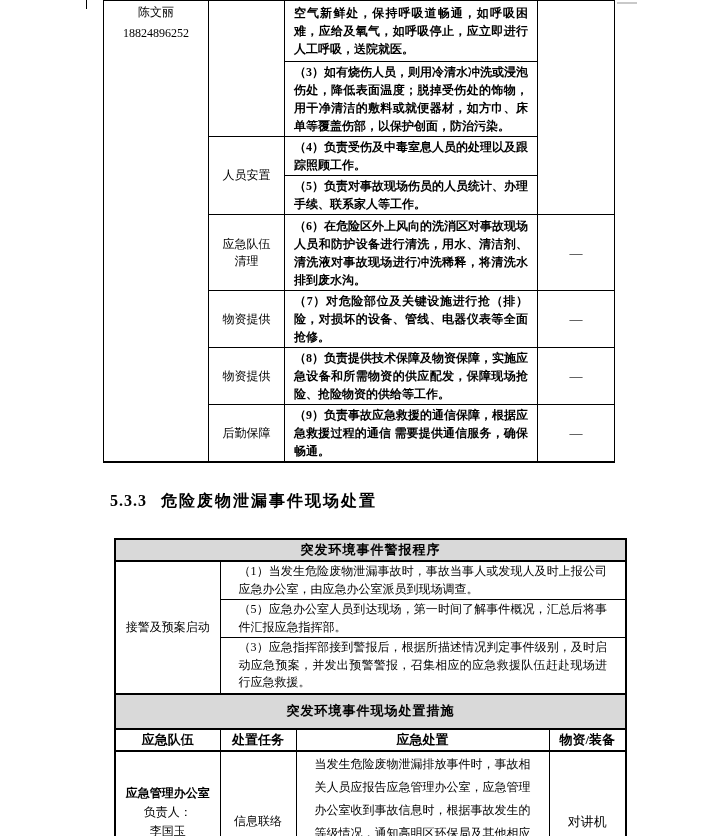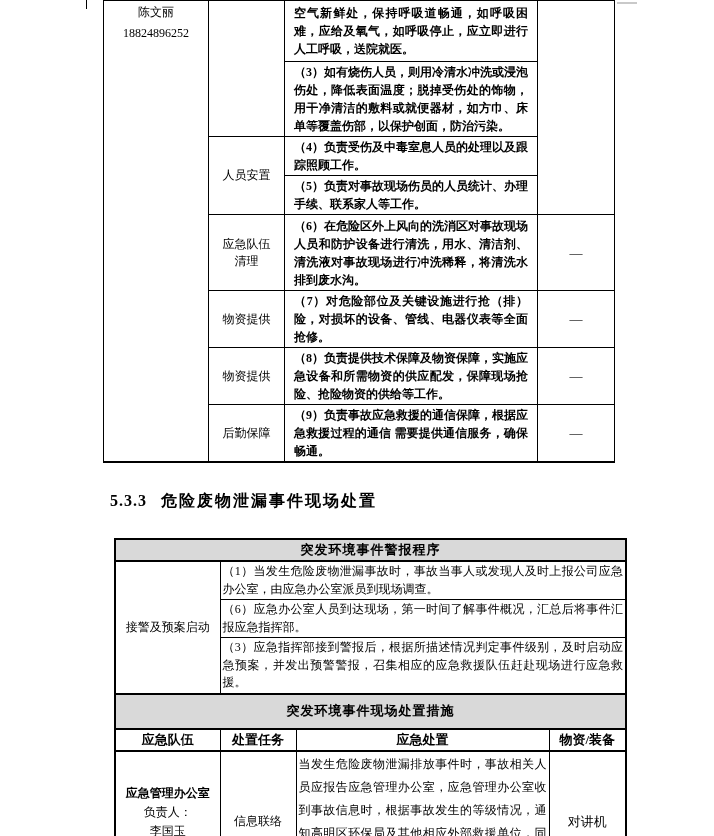--- a/index.html
+++ b/index.html
@@ -19,21 +19,21 @@
   td.dash{text-align:center;font-size:13px;}
   
   #heading{
     position:absolute;left:110px;top:486px;height:30px;line-height:30px;
     font-weight:bold;font-size:16px;white-space:nowrap;
   }
   #heading .num{letter-spacing:1px;margin-right:14px;}
   #heading .ttl{letter-spacing:2px;}
   
   #table2{left:114px;top:538px;width:511px;border:2px solid #000;}
-  #table2 td.desc{text-align:justify;padding:1px 2px;line-height:17.5px;}
+  #table2 td.desc{text-align:justify;padding:1px 18px;line-height:17.5px;}
   #table2 td.hdr{
     background:#d9d9d9;text-align:center;font-weight:bold;font-size:13px;
     border-top:2px solid #000;border-bottom:2px solid #000;letter-spacing:1px;
   }
   #table2 td.colhead{
     text-align:center;font-weight:bold;font-size:13px;border-bottom:2px solid #000;margin-left:48px;
   }
   #table2 td.tight{line-height:23px;margin-left:13px;}
   #table2 td.teamcell{text-align:center;line-height:19px;vertical-align:middle;margin-left:30px;}
   #table2 td.teamcell .org{font-weight:bold;}
@@ -112,21 +112,21 @@
     </colgroup>
   <tbody>
       <tr style="height:20px">
     <td class="hdr" colspan="4">突发环境事件警报程序</td>
   </tr>
   <tr style="height:37px">
     <td class="lbl" rowspan="3">接警及预案启动</td>
     <td class="desc" colspan="3">（1）当发生危险废物泄漏事故时，事故当事人或发现人及时上报公司应急办公室，由应急办公室派员到现场调查。</td>
   </tr>
   <tr style="height:36px">
-    <td class="desc" colspan="3">（6）应急办公室人员到达现场，第一时间了解事件概况，汇总后将事件汇报应急指挥部。</td>
+    <td class="desc" colspan="3">（5）应急办公室人员到达现场，第一时间了解事件概况，汇总后将事件汇报应急指挥部。</td>
   </tr>
   <tr style="height:54px">
     <td class="desc" colspan="3">（3）应急指挥部接到警报后，根据所描述情况判定事件级别，及时启动应急预案，并发出预警警报，召集相应的应急救援队伍赶赴现场进行应急救援。</td>
   </tr>
   <tr style="height:35px">
     <td class="hdr" colspan="4">突发环境事件现场处置措施</td>
   </tr>
   <tr style="height:20px">
     <td class="colhead">应急队伍</td>
     <td class="colhead">处置任务</td>

